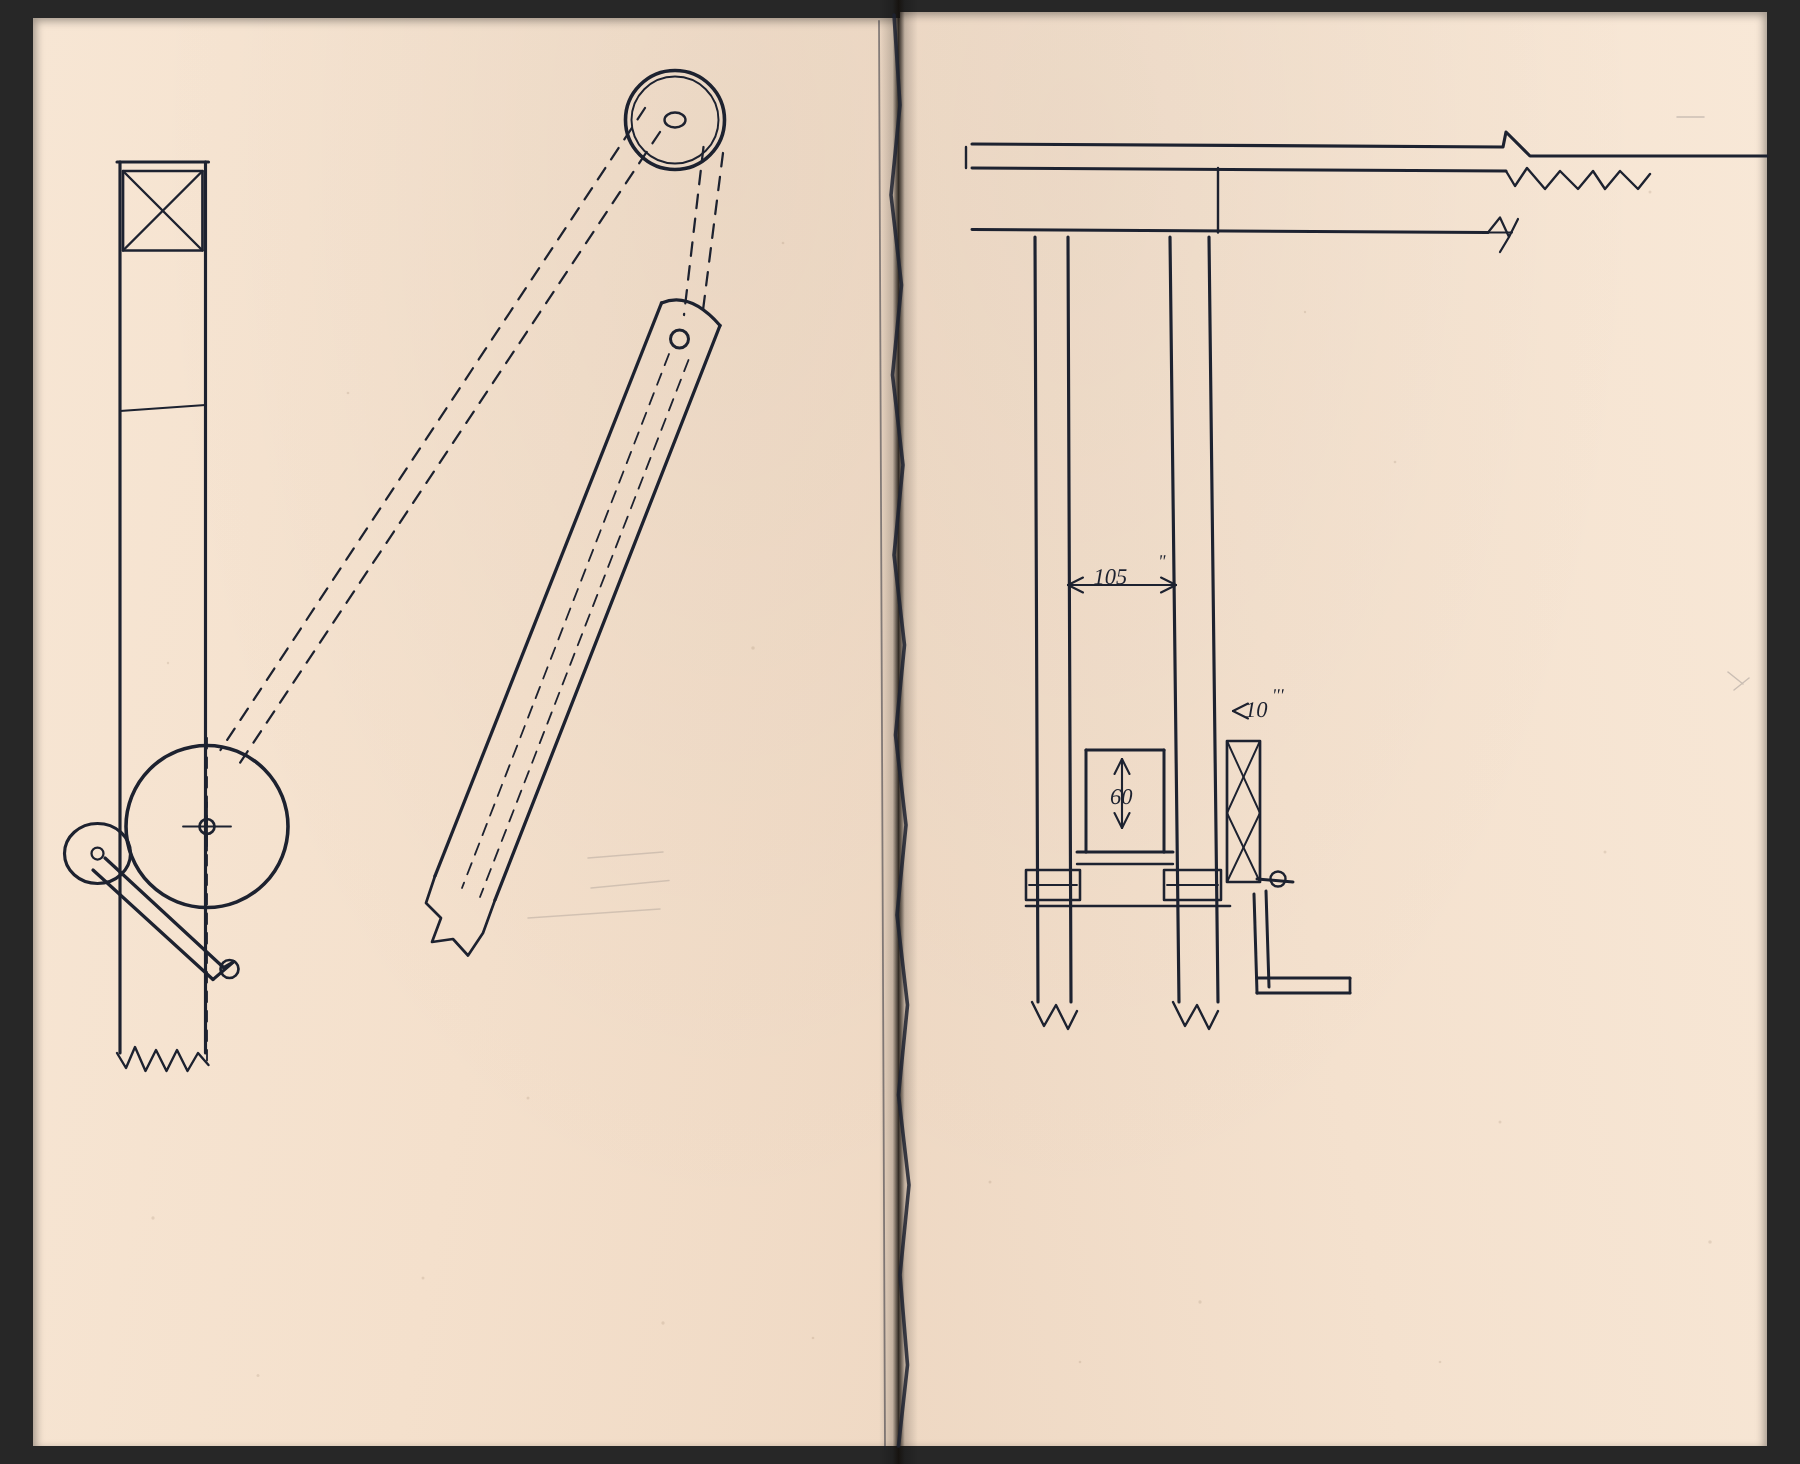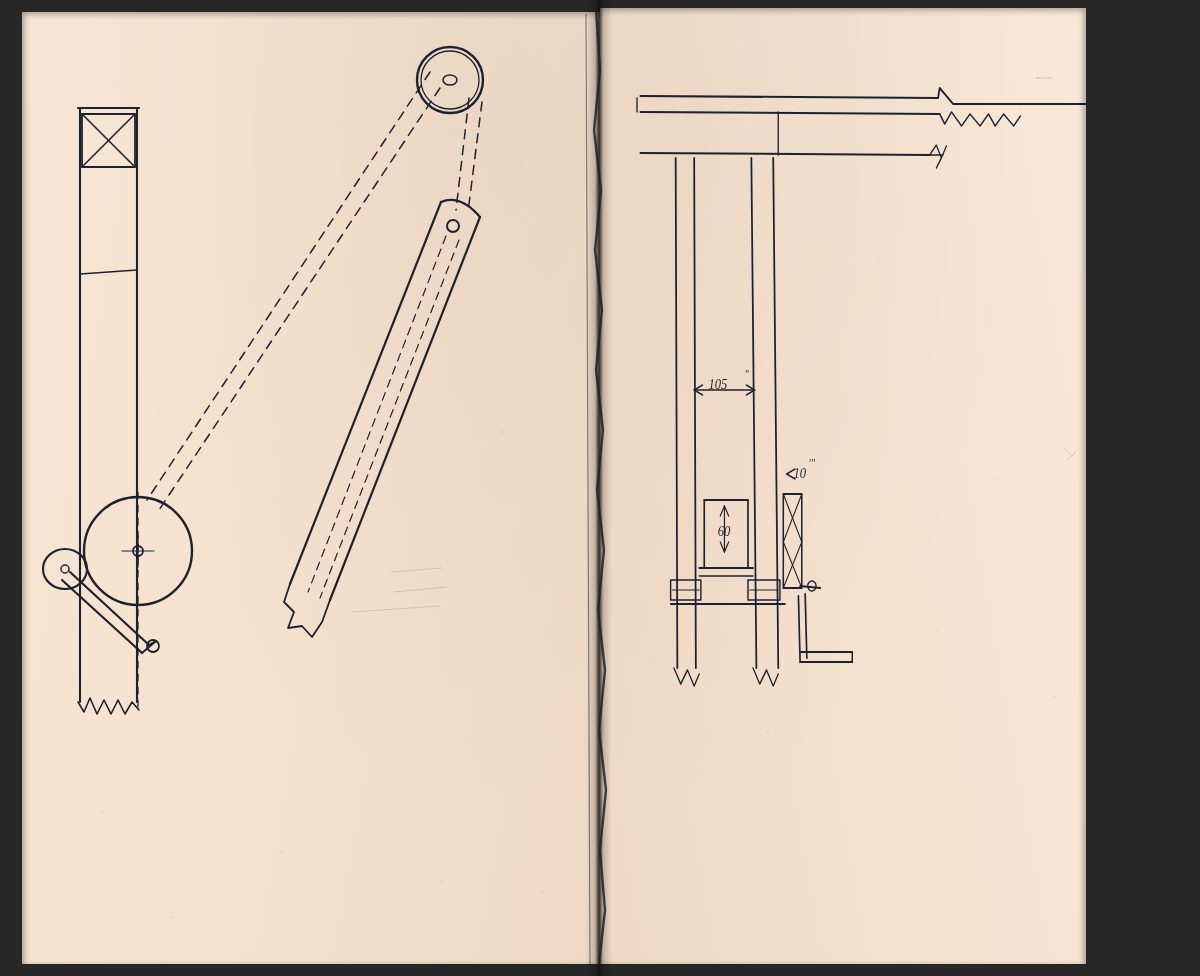--- a/index.html
+++ b/index.html
@@ -30,21 +30,21 @@
     width: 578px;
     height: 952px;
     background:
       radial-gradient(ellipse at 80% 10%, rgba(0,0,0,0.035), rgba(0,0,0,0) 60%),
       linear-gradient(100deg, #f7e6d4 0%, #f4e0cc 55%, #efd9c4 100%);
     box-shadow: 2px 2px 6px rgba(0,0,0,0.35) inset;
   }
   #right-page {
     left: 600px;
     top: 8px;
-    width: 486px;
+    width: 578px;
     height: 956px;
     background:
       radial-gradient(ellipse at 20% 10%, rgba(0,0,0,0.03), rgba(0,0,0,0) 60%),
       linear-gradient(260deg, #f8e8d7 0%, #f4e1ce 55%, #eed8c3 100%);
     box-shadow: -2px 2px 6px rgba(0,0,0,0.35) inset;
   }
   
   .speckle {
     position: absolute;
     inset: 0;

